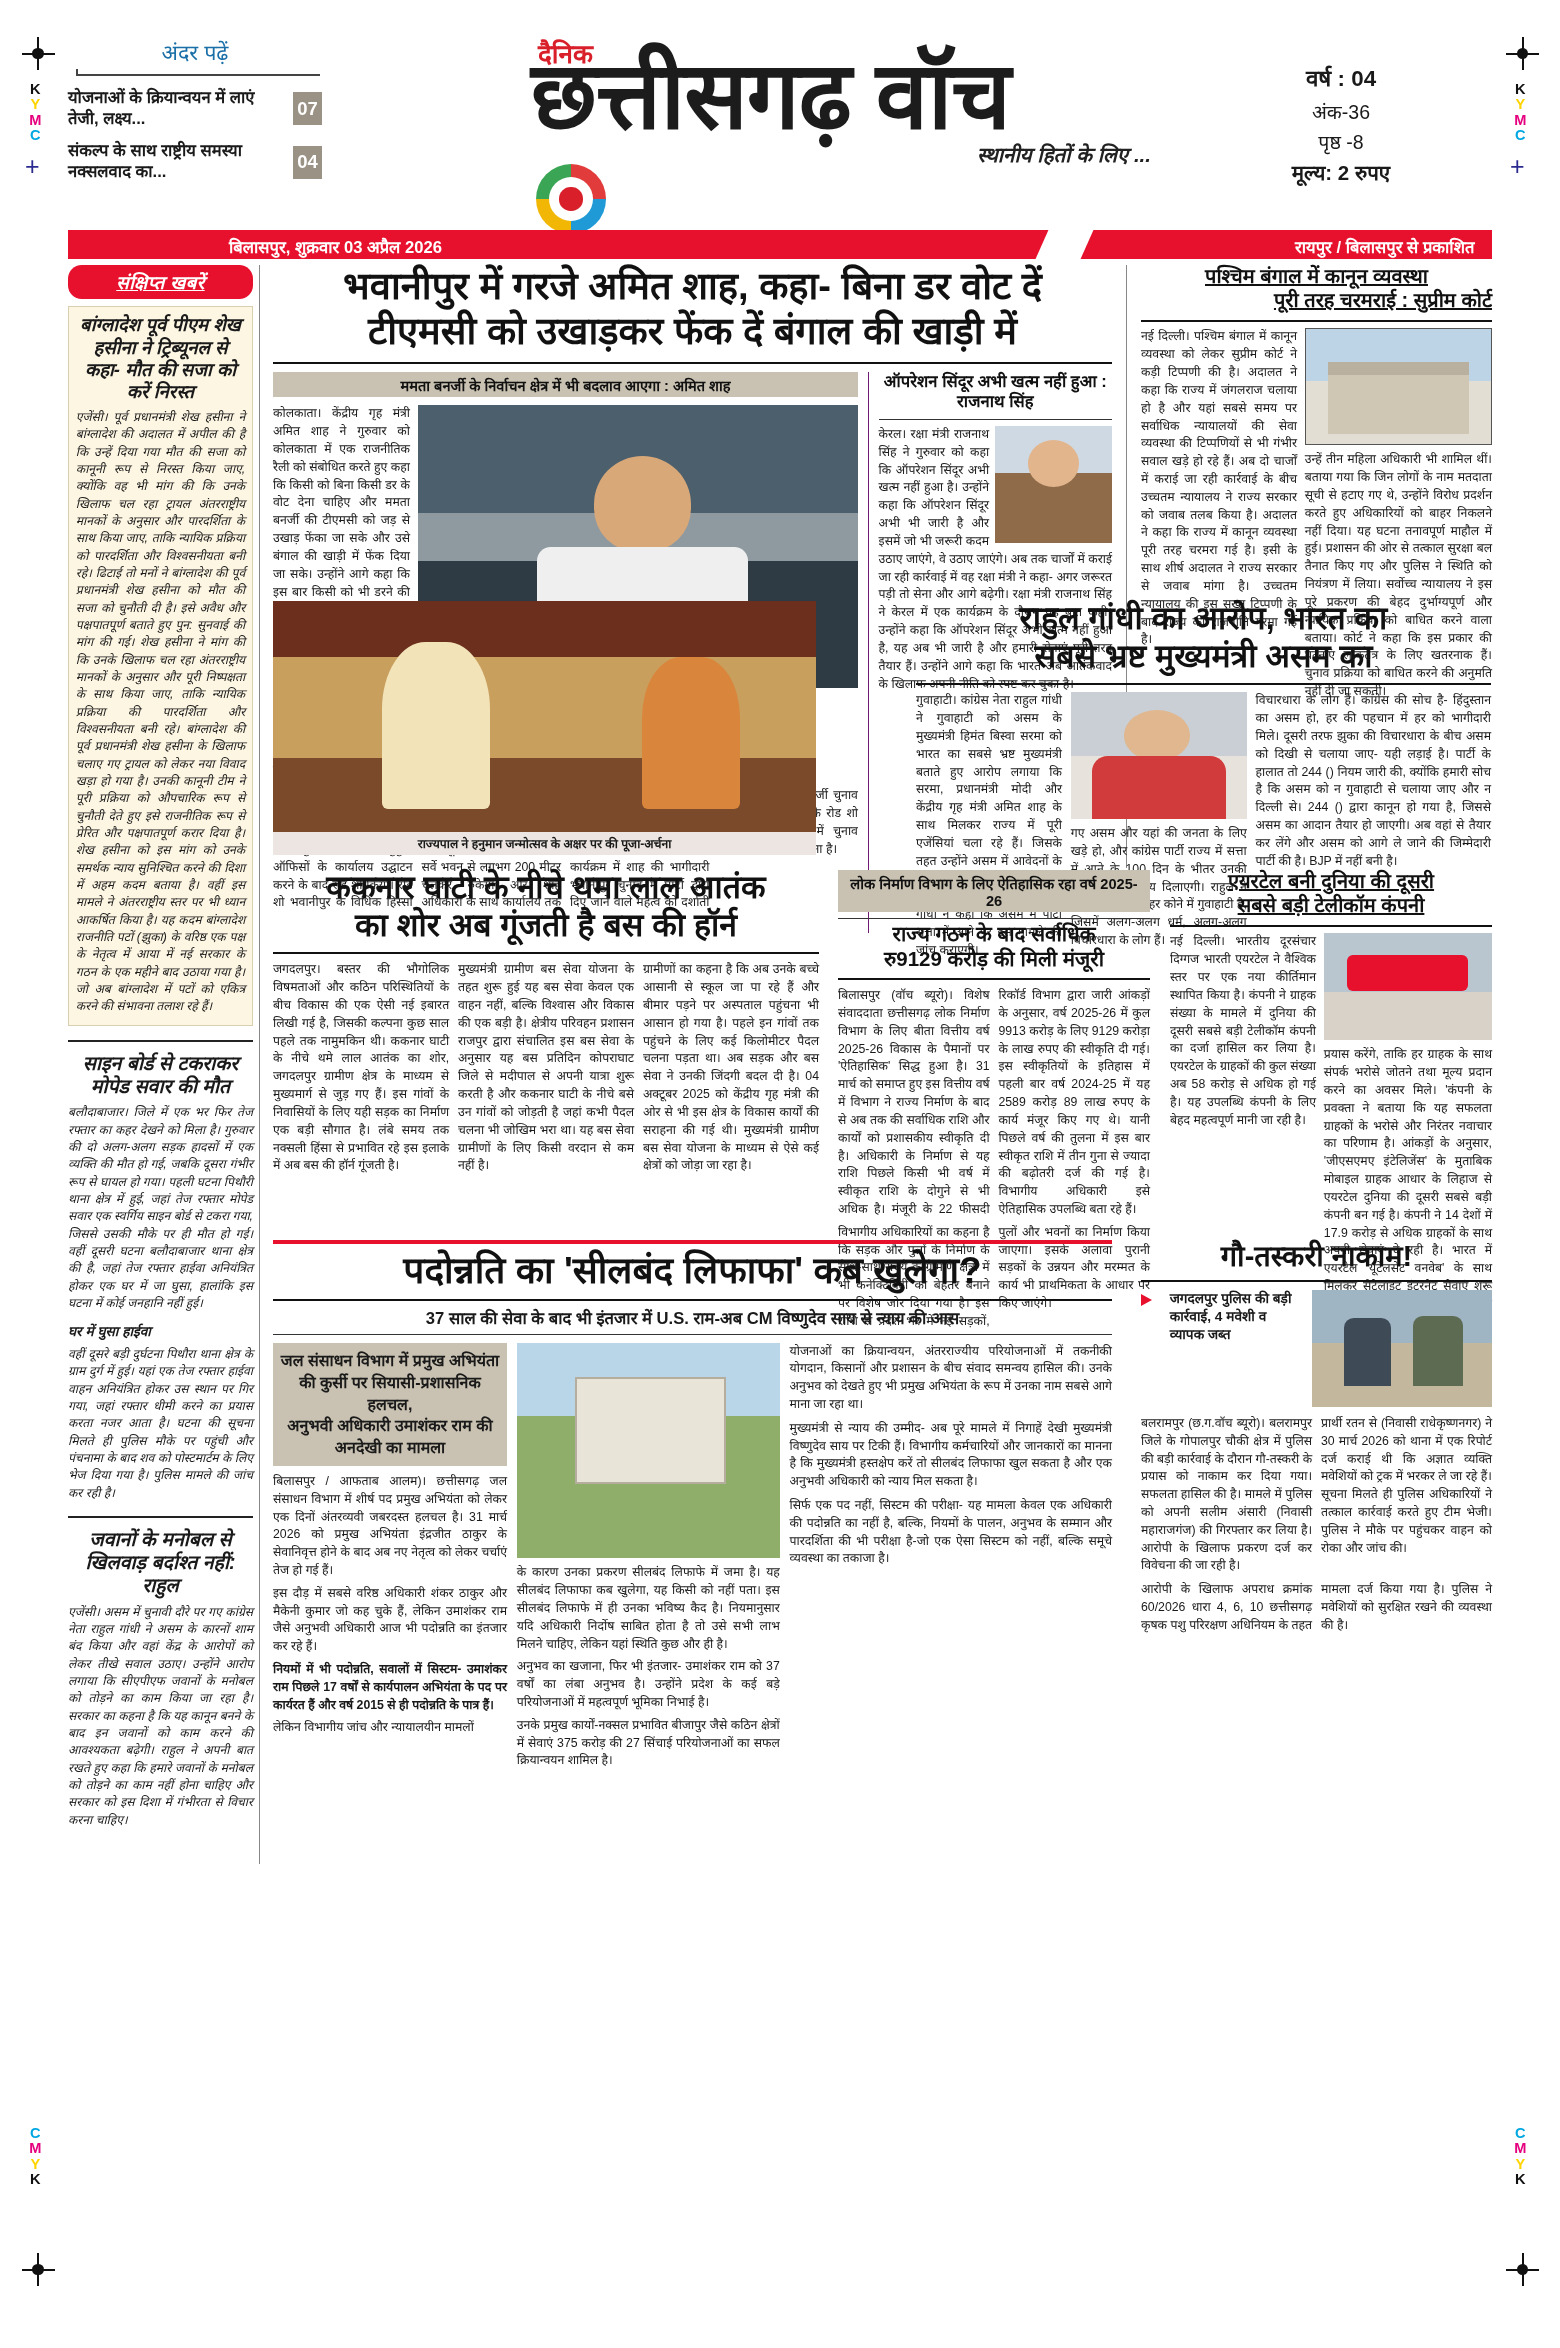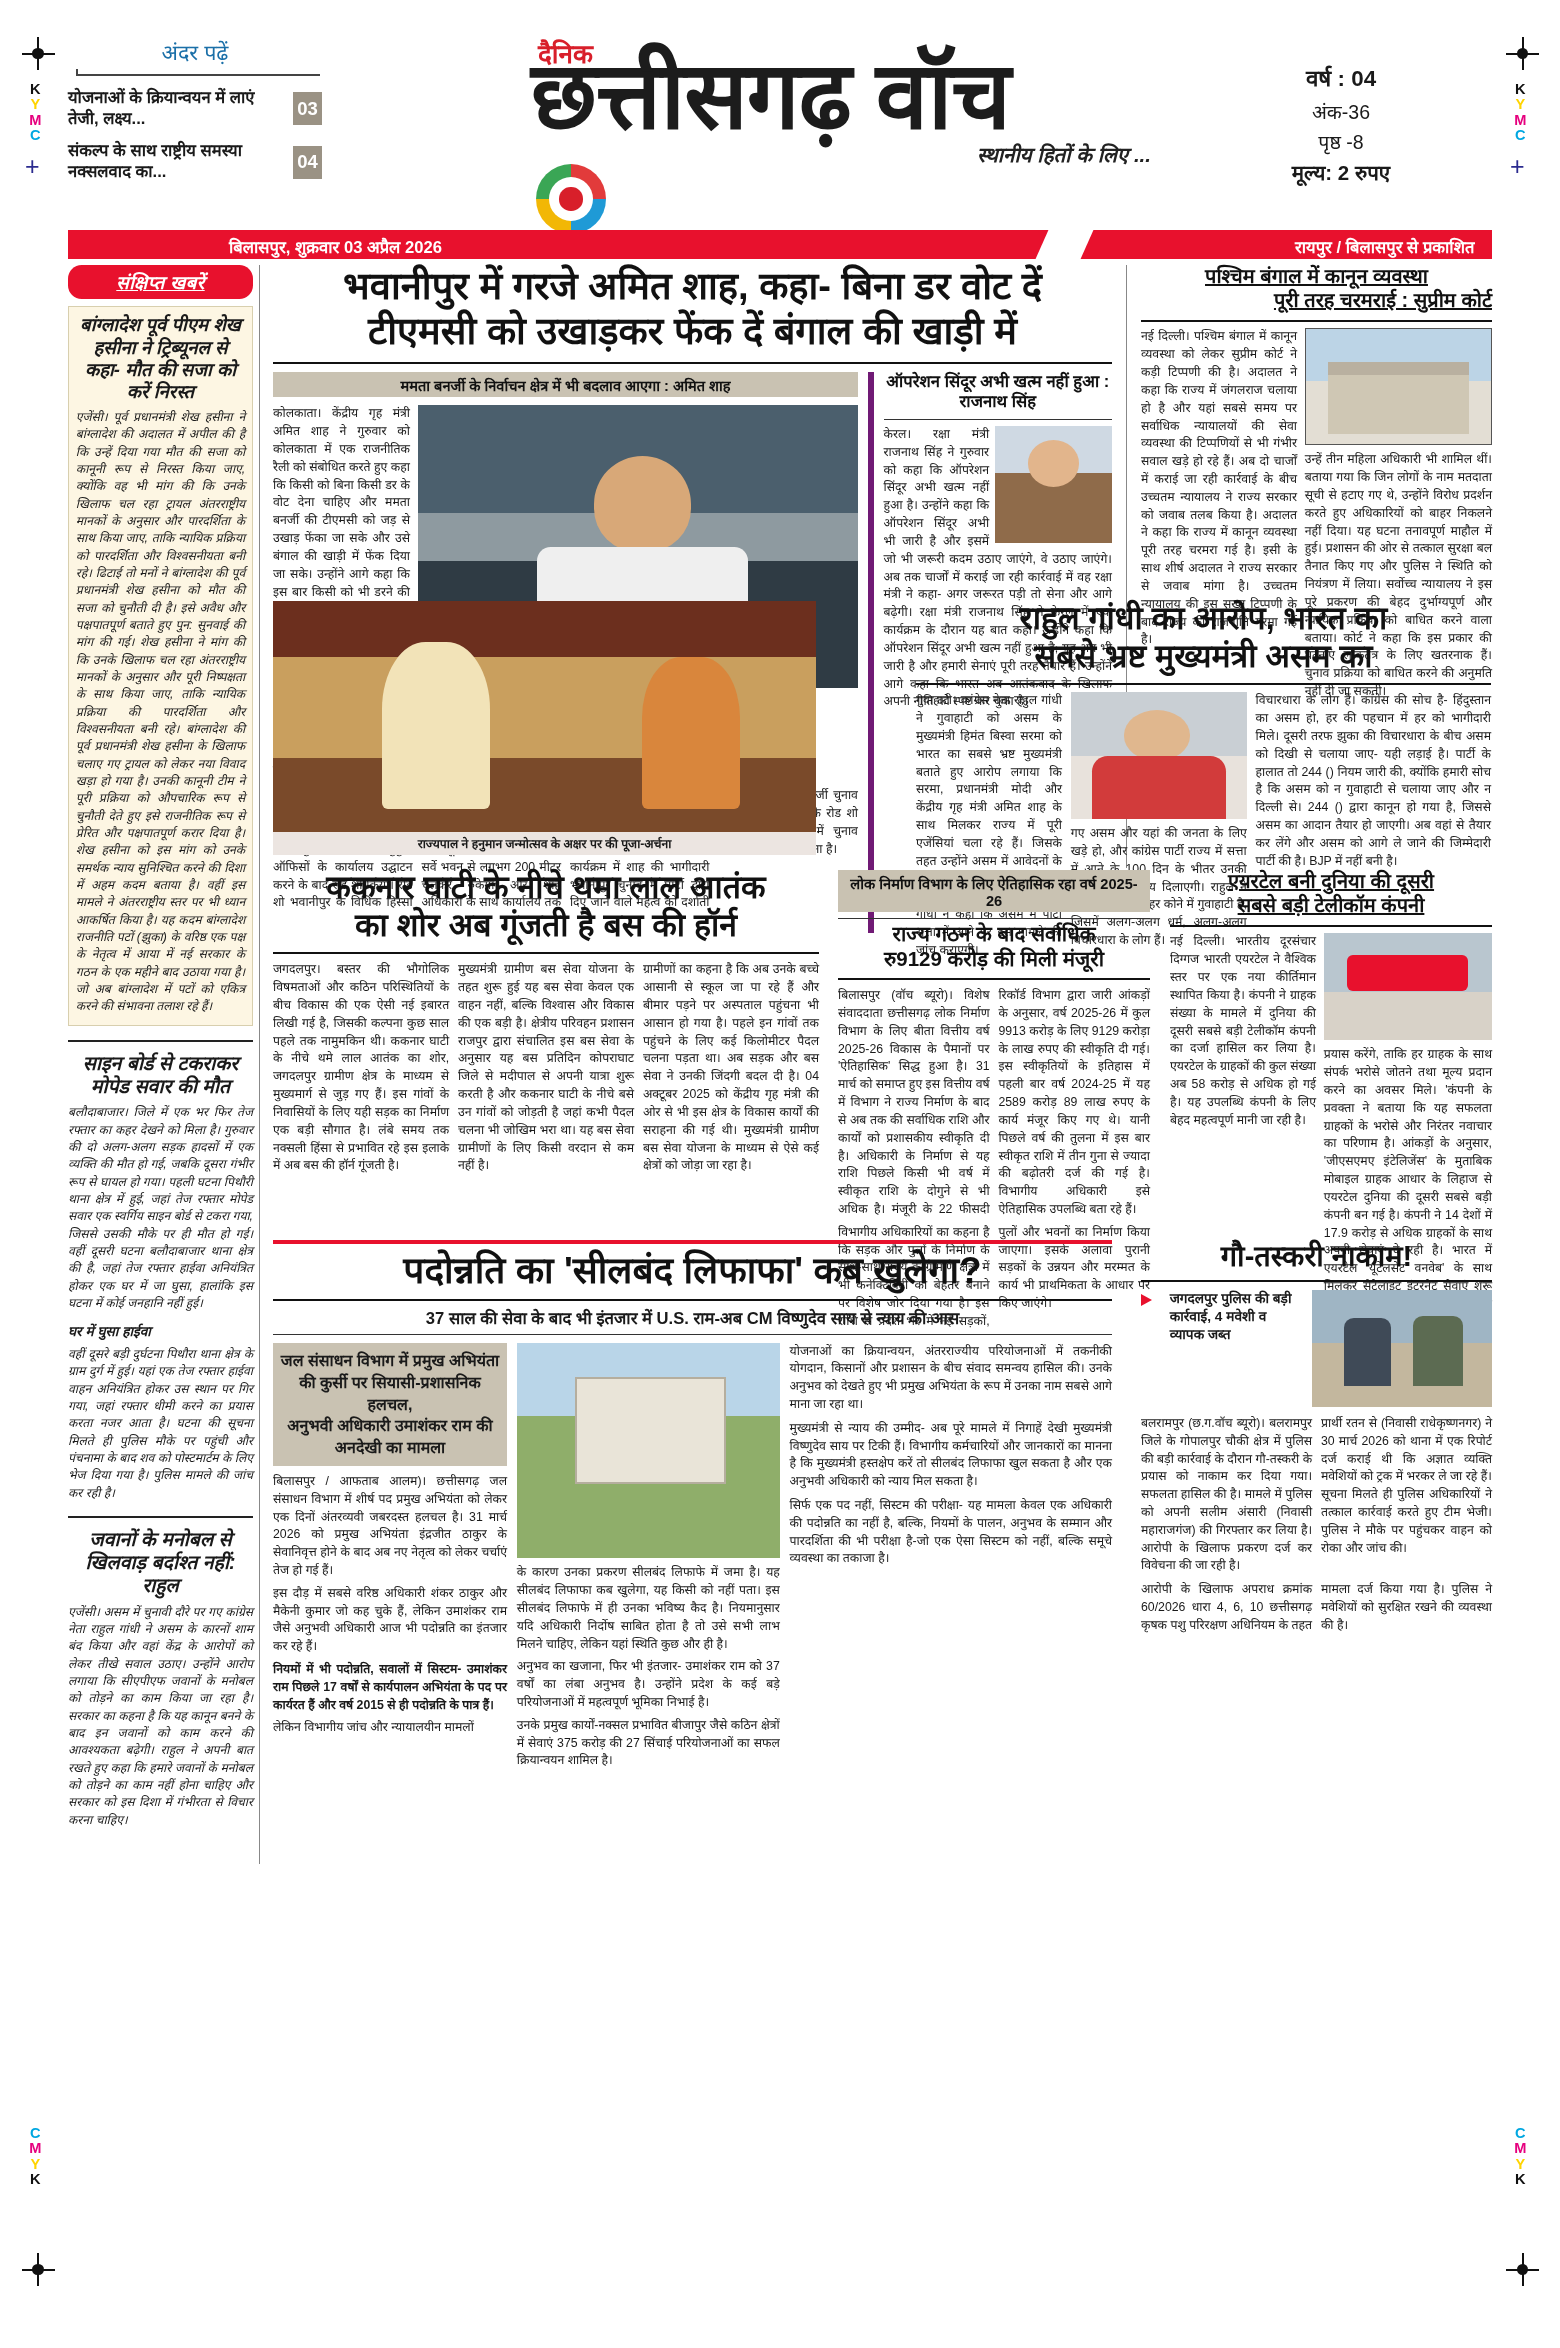--- a/index.html
+++ b/index.html
@@ -177,21 +177,21 @@
     <span class="c-k">K</span>
   </div>
 
   <div class="masthead">
 
     <div class="inside-box">
       <div class="inside-title">अंदर पढ़ें</div>
       <div class="inside-rule"></div>
       <div class="inside-item">
         <div class="inside-item-text">योजनाओं के क्रियान्वयन में लाएं तेजी, लक्ष्य...</div>
-        <div class="inside-num">03</div>
+        <div class="inside-num">07</div>
       </div>
       <div class="inside-item">
         <div class="inside-item-text">संकल्प के साथ राष्ट्रीय समस्या नक्सलवाद का...</div>
         <div class="inside-num">04</div>
       </div>
     </div>
 
     <div class="logo-wrap">
       <div class="dainik">दैनिक</div>
       <div class="logo-main">छत्तीसगढ़ वॉच</div>
@@ -248,21 +248,21 @@
       <div style="display:flex;gap:9.8px;margin-top:7.8px">
         <div style="flex:0 0 585px">
           <div class="kicker">ममता बनर्जी के निर्वाचन क्षेत्र में भी बदलाव आएगा : अमित शाह</div>
           <div style="display:flex;gap:7.8px;margin-top:7.8px">
             <div class="txt" style="flex:0 0 137px">कोलकाता। केंद्रीय गृह मंत्री अमित शाह ने गुरुवार को कोलकाता में एक राजनीतिक रैली को संबोधित करते हुए कहा कि किसी को बिना किसी डर के वोट देना चाहिए और ममता बनर्जी की टीएमसी को जड़ से उखाड़ फेंका जा सके और उसे बंगाल की खाड़ी में फेंक दिया जा सके। उन्होंने आगे कहा कि इस बार किसी को भी डरने की जरूरत नहीं है, कोई भी वोट देने से नहीं रोक सकेगा। अमित शाह ने कोलकाता में एक चुनावी रैली में कहा कि इस बार किसी को डरने की जरूरत नहीं है, क्योंकि इस बार किसी को भी डरने की जरूरत नहीं है, कोई भी वोट देने से नहीं रोक सकेगा। इस बार किसी को भी डरने की जरूरत नहीं है।</div>
             <div class="photo ph-shah" style="flex:1;height:283px"></div>
           </div>
           <div class="txt" style="columns:4;column-gap:8.8px;margin-top:7.8px;height:146px">क्षेत्र भवानीपुर में भी बदलाव आएगा। गौरतलब है कि अमित शाह ने गुरुवार को कोलकाता में भवानीपुर में भाजपा नेता मुकुल ऑफिसों के कार्यालय उद्घाटन करने के बाद रोड शो किया। रोड शो भवानीपुर के विधिक हिस्सों से होते हुए सर्वे भवन पर समाप्त हुआ, जहां ऑफिसों अपना नामांकन पत्र दाखिल करेंगे। पार्टी सूत्रों ने बताया कि कार्यक्रम सर्वे भवन से लगभग 200 मीटर चलकर रुकेगा और शाह अधिकारी के साथ कार्यालय तक जाएंगे, जहां भाजपा नेता अपना नामांकन पत्र जमा करेंगे। भाजपा नेताओं ने बताया कि नामांकन दाखिल करने के कार्यक्रम में शाह की भागीदारी भवानीपुर चुनाव में पार्टी द्वारा दिए जाने वाले महत्व को दर्शाती है, जहां से ममता बनर्जी चुनाव लड़ सकती हैं। शाह के रोड शो के साथ भवानीपुर में चुनाव प्रचार करने को संभावना है।</div>
         </div>
 
-        <div style="flex:1;border-left:6px solid #701a75;padding-left:9.8px">
+        <div style="flex:1;border-left:1px solid #701a75;padding-left:9.8px">
           <div class="hl" style="font-size:16.6px;text-align:center;line-height:1.25">ऑपरेशन सिंदूर अभी खत्म नहीं हुआ : राजनाथ सिंह</div>
           <div class="thin" style="margin:5.9px 0"></div>
           <div class="txt" style="position:relative">
             <div class="photo ph-rs" style="float:right;width:117px;height:117px;margin:0 0 4.9px 5.9px"></div>
             <span>केरल। रक्षा मंत्री राजनाथ सिंह ने गुरुवार को कहा कि ऑपरेशन सिंदूर अभी खत्म नहीं हुआ है। उन्होंने कहा कि ऑपरेशन सिंदूर अभी भी जारी है और इसमें जो भी जरूरी कदम उठाए जाएंगे, वे उठाए जाएंगे। अब तक चार्जों में कराई जा रही कार्रवाई में वह रक्षा मंत्री ने कहा- अगर जरूरत पड़ी तो सेना और आगे बढ़ेगी। रक्षा मंत्री राजनाथ सिंह ने केरल में एक कार्यक्रम के दौरान यह बात कही। उन्होंने कहा कि ऑपरेशन सिंदूर अभी खत्म नहीं हुआ है, यह अब भी जारी है और हमारी सेनाएं पूरी तरह तैयार हैं। उन्होंने आगे कहा कि भारत अब आतंकवाद के खिलाफ अपनी नीति को स्पष्ट कर चुका है।</span>
           </div>
         </div>
       </div>
     </div>
 

